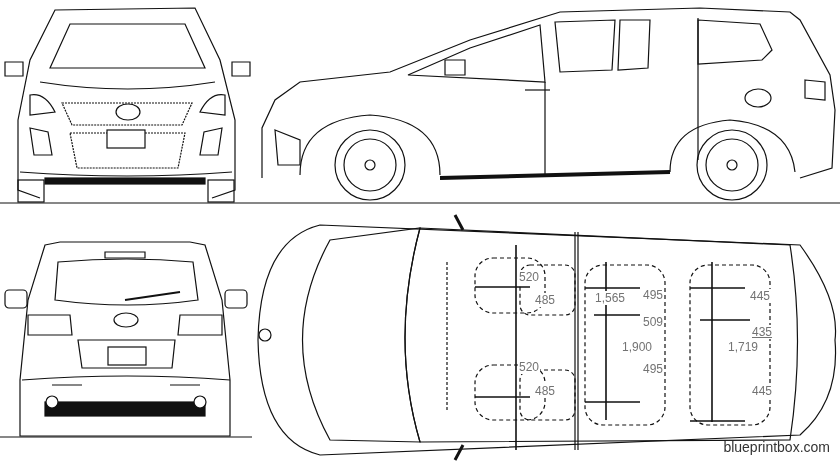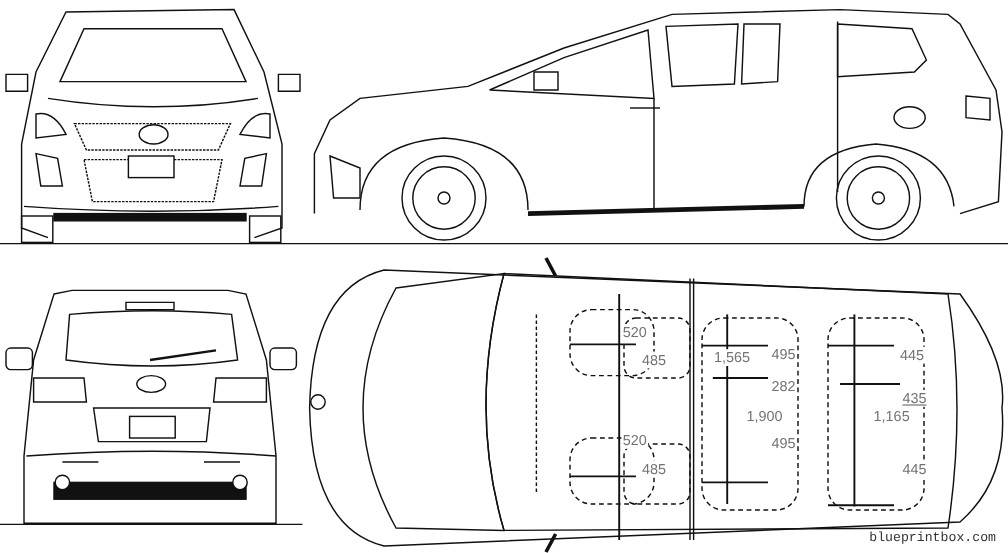--- a/index.html
+++ b/index.html
@@ -1,19 +1,19 @@
 <!DOCTYPE html>
 <html><head>
 <meta charset="utf-8">
 <style>
   html,body{margin:0;padding:0;background:#fff;}
   body{width:840px;height:461px;position:relative;overflow:hidden;font-family:"Liberation Sans",sans-serif;}
   svg{position:absolute;left:0;top:0;}
   .lbl{position:absolute;font-size:12px;color:#737373;font-family:"Liberation Sans",sans-serif;background:#fff;line-height:14px;padding:0 1px;margin-left:32px;}
-  .wm{position:absolute;right:10px;bottom:6px;font-size:11px;color:#333;font-family:Liberation Mono, monospace;text-align:center;}
+  .wm{position:absolute;right:10px;bottom:6px;font-size:14px;color:#333;font-family:Liberation Sans, sans-serif;text-align:center;}
 </style>
 </head>
 <body>
 
 <svg width="840" height="461" viewBox="0 0 840 461" fill="none" stroke="#111" stroke-width="1.2">
 
   <line x1="0" y1="203" x2="840" y2="203"></line>
   <line x1="0" y1="437" x2="252" y2="437"></line>
 
   <g>
@@ -106,21 +106,21 @@
     <circle cx="265" cy="335" r="6"></circle>
   </g>
 </svg>
 
 <div class="lbl" style="left:486px;top:270px;">520</div>
 <div class="lbl" style="left:502px;top:293px;">485</div>
 <div class="lbl" style="left:486px;top:360px;">520</div>
 <div class="lbl" style="left:502px;top:384px;">485</div>
 <div class="lbl" style="left:562px;top:291px;text-align:center;">1,565</div>
 <div class="lbl" style="left:610px;top:288px;">495</div>
-<div class="lbl" style="left:610px;top:315px;">282</div>
+<div class="lbl" style="left:610px;top:315px;">509</div>
 <div class="lbl" style="left:589px;top:340px;">1,900</div>
 <div class="lbl" style="left:610px;top:362px;">495</div>
 <div class="lbl" style="left:717px;top:289px;">445</div>
 <div class="lbl" style="left:719px;top:325px;text-decoration:underline;">435</div>
-<div class="lbl" style="left:695px;top:340px;">1,165</div>
+<div class="lbl" style="left:695px;top:340px;">1,719</div>
 <div class="lbl" style="left:719px;top:384px;">445</div>
 
 <div class="wm">blueprintbox.com</div>
 
 </body></html>

